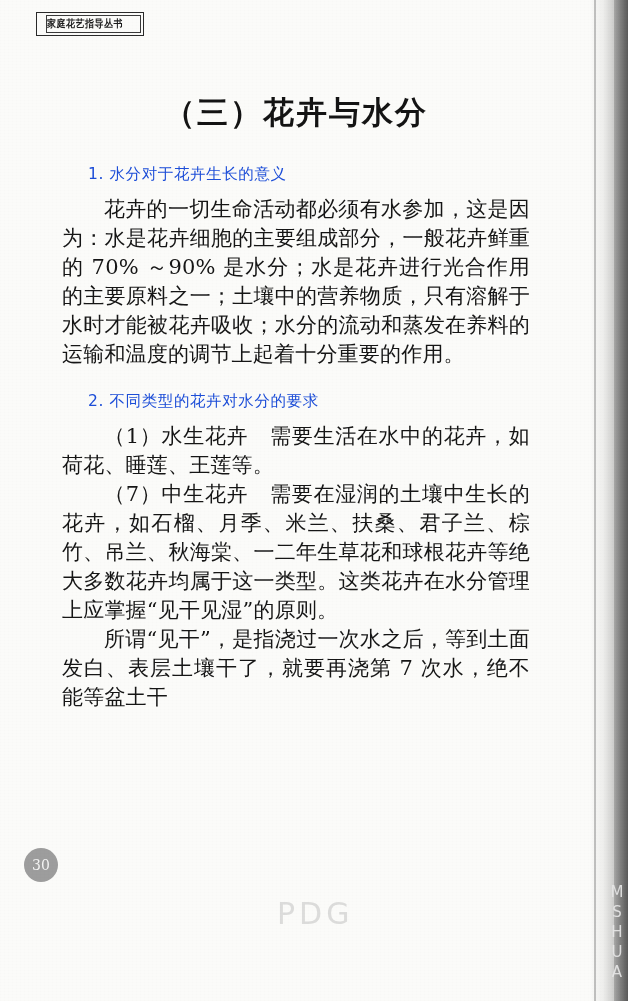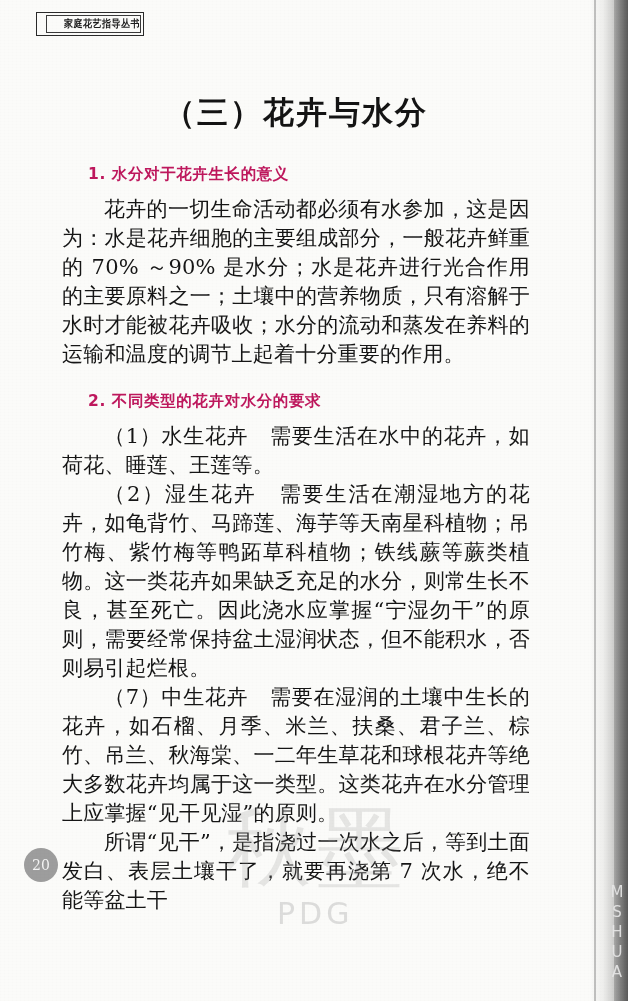--- a/index.html
+++ b/index.html
@@ -73,21 +73,21 @@
   }
   #series-badge-inner {
     position: absolute;
     left: 2px;
     top: 2px;
     right: 2px;
     bottom: 2px;
     border: 1px solid #3a3a3a;
     display: flex;
     align-items: center;
-    justify-content: flex-end;
+    justify-content: flex-start;
     margin-left: 7px;
   }
   #series-badge-text {
     font-family: "DejaVu Serif", serif;
     font-size: 9px;
     font-weight: bold;
     letter-spacing: 0.5px;
     color: #1c1c1c;
     white-space: nowrap;
     transform: scaleY(1.15);
@@ -106,22 +106,22 @@
     font-size: 31px;
     font-weight: bold;
     color: #141414;
     letter-spacing: 2px;
     margin: 12px 0 30px 0;
     font-family: "DejaVu Serif", serif;
   }
 
   .section-heading {
     font-size: 15.5px;
-    font-weight: bold;
-    color: #be185d;
+    font-weight: normal;
+    color: #1d4ed8;
     letter-spacing: 0.6px;
     margin: 22px 0 10px 26px;
     font-family: "DejaVu Sans", sans-serif;
   }
 
   p.body {
     font-size: 21px;
     line-height: 29px;
     color: #161616;
     margin: 0 0 0 0;
@@ -207,30 +207,28 @@
 
   <div id="content">
 
     <h1 id="chapter-title">（三）花卉与水分</h1>
 
     <h2 class="section-heading">1. 水分对于花卉生长的意义</h2>
     <p class="body">花卉的一切生命活动都必须有水参加，这是因为：水是花卉细胞的主要组成部分，一般花卉鲜重的 70% ～90% 是水分；水是花卉进行光合作用的主要原料之一；土壤中的营养物质，只有溶解于水时才能被花卉吸收；水分的流动和蒸发在养料的运输和温度的调节上起着十分重要的作用。</p>
 
     <h2 class="section-heading">2. 不同类型的花卉对水分的要求</h2>
     <p class="body">（1）水生花卉　需要生活在水中的花卉，如荷花、睡莲、王莲等。</p>
-    <p class="body">（2）湿生花卉　需要生活在潮湿地方的花卉，如龟背竹、马蹄莲、海芋等天南星科植物；吊竹梅、紫竹梅等鸭跖草科植物；铁线蕨等蕨类植物。这一类花卉如果缺乏充足的水分，则常生长不良，甚至死亡。因此浇水应掌握“宁湿勿干”的原则，需要经常保持盆土湿润状态，但不能积水，否则易引起烂根。</p>
     <p class="body">（7）中生花卉　需要在湿润的土壤中生长的花卉，如石榴、月季、米兰、扶桑、君子兰、棕竹、吊兰、秋海棠、一二年生草花和球根花卉等绝大多数花卉均属于这一类型。这类花卉在水分管理上应掌握“见干见湿”的原则。</p>
     <p class="body">所谓“见干”，是指浇过一次水之后，等到土面发白、表层土壤干了，就要再浇第 7 次水，绝不能等盆土干</p>
 
   </div>
 
-  <div id="page-number">20</div>
+  <div id="page-number">30</div>
 
   <div id="watermark">
-    <div id="watermark-cjk">秋墨</div>
     <div id="watermark-pdg">PDG</div>
   </div>
 
   <div id="right-edge"></div>
   <div id="right-edge-line"></div>
   <div id="right-edge-dark"></div>
   <div id="edge-mark">MSHUA</div>
 
   <div id="grain"></div>
 </div>

